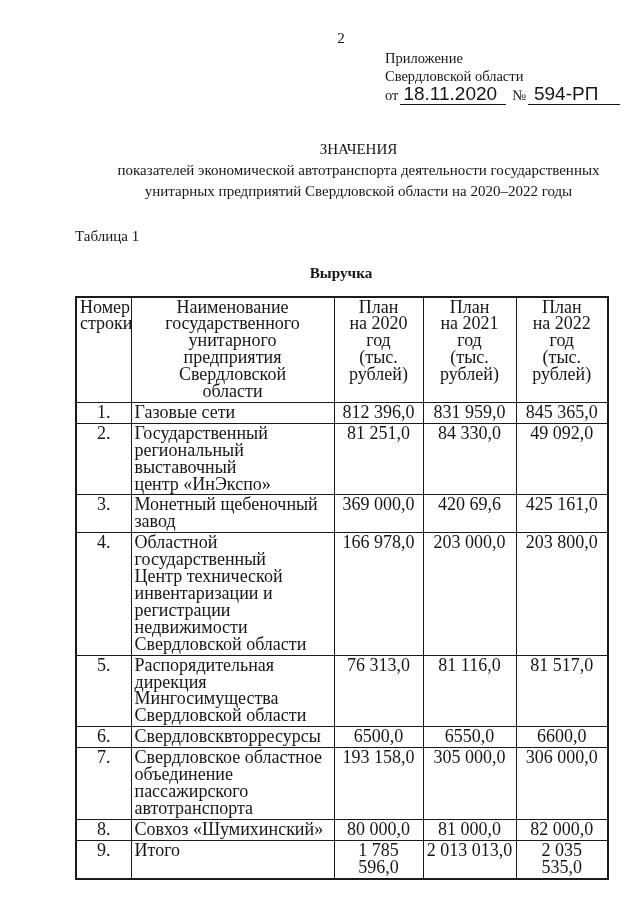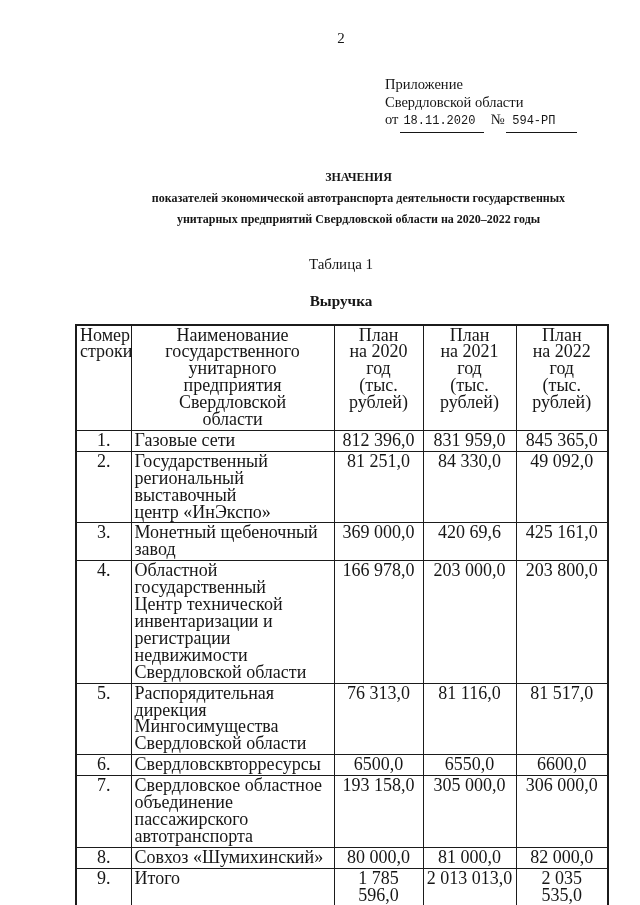--- a/index.html
+++ b/index.html
@@ -17,50 +17,50 @@
     margin-left: 75px;
     width: 532px;
   }
   .page-num {
     margin-top: 30px;
     text-align: center;
     font-size: 15px;
     line-height: 17px;
   }
   .annex {
-    margin-top: 29px;
+    margin-top: 3px;
     margin-left: 310px;
     font-size: 14.5px;
     line-height: 17.5px;
   }
   .annex-date-line {
     white-space: nowrap;
   }
   .typed {
-    font-family: Liberation Mono, monospace;
-    font-size: 12px;
+    font-family: Liberation Sans, sans-serif;
+    font-size: 19px;
     display: inline-block;
     border-bottom: 1.6px solid #161616;
     padding-bottom: 1px;
     vertical-align: baseline;
   }
   .typed.date { margin-left: 2px; padding-left: 3px; padding-right: 9px; }
   .num-sign { margin-left: 6px; margin-right: 2px; }
   .typed.docnum { padding-left: 6px; padding-right: 22px; }
   .doc-title {
     margin-top: 34px;
     text-align: center;
-    font-weight: bold;
-    font-size: 12px;
+    font-weight: normal;
+    font-size: 15px;
     line-height: 21px;
     margin-left: 35px;
   }
   .table-label {
     margin-top: 26px;
-    text-align: center;
+    text-align: left;
     font-size: 15px;
     line-height: 17px;
   }
   .table-title {
     margin-top: 19px;
     text-align: center;
     font-weight: bold;
     font-size: 15.2px;
     line-height: 17px;
   }

